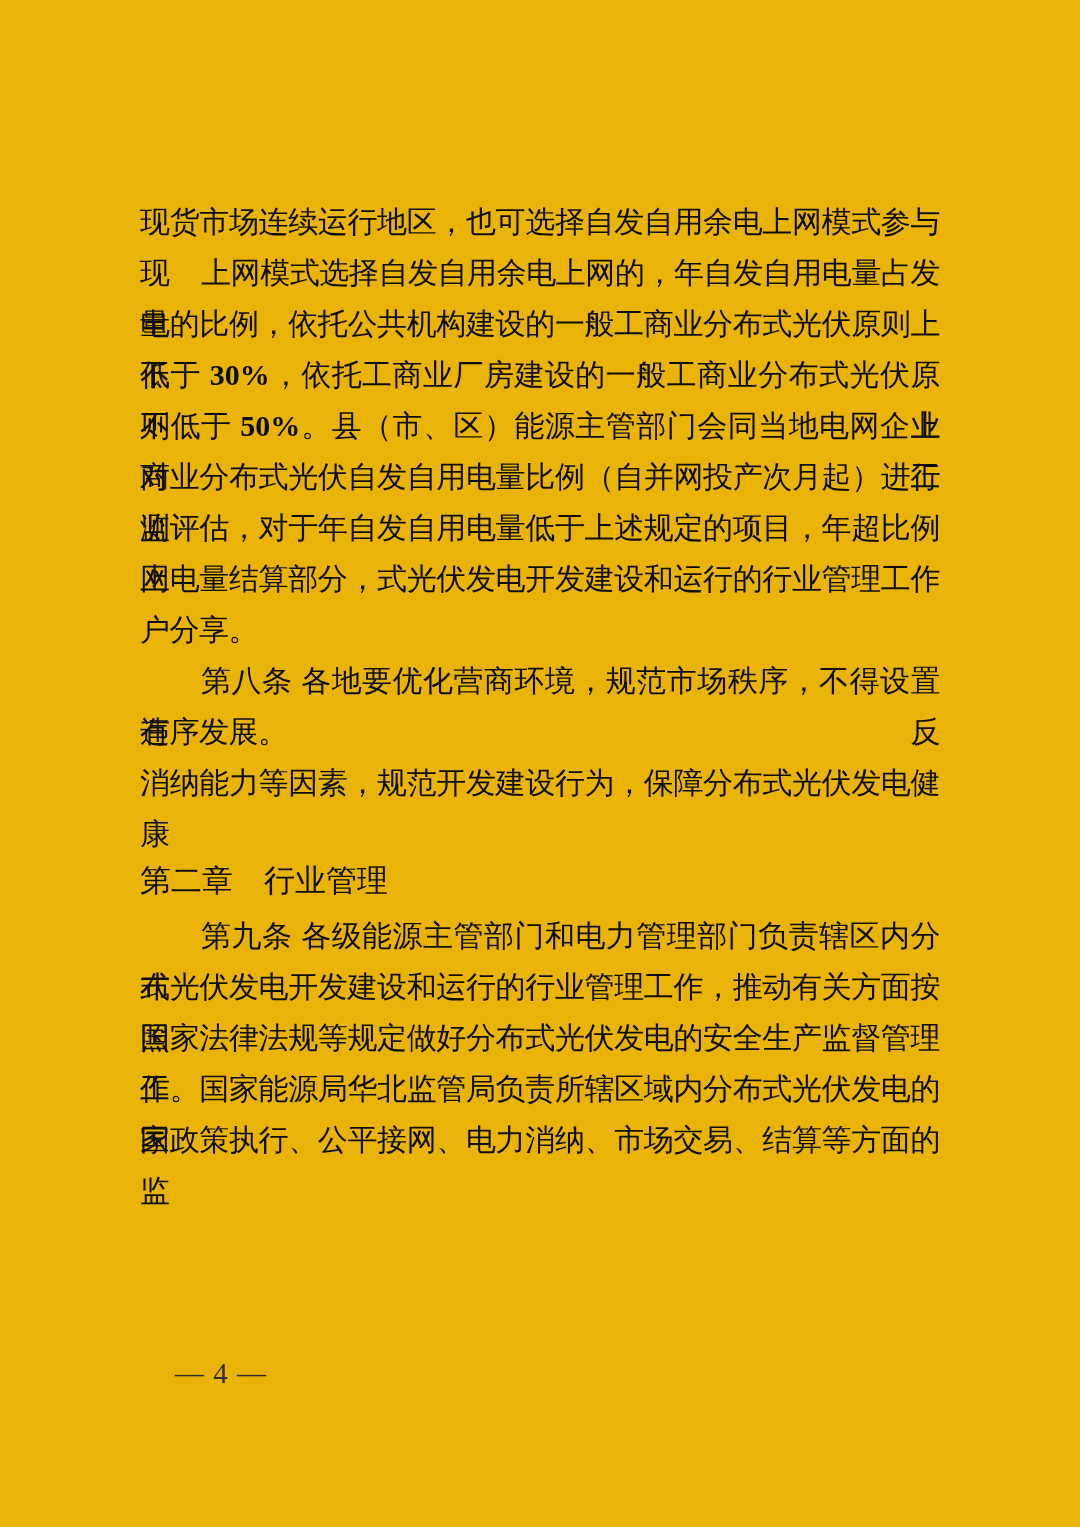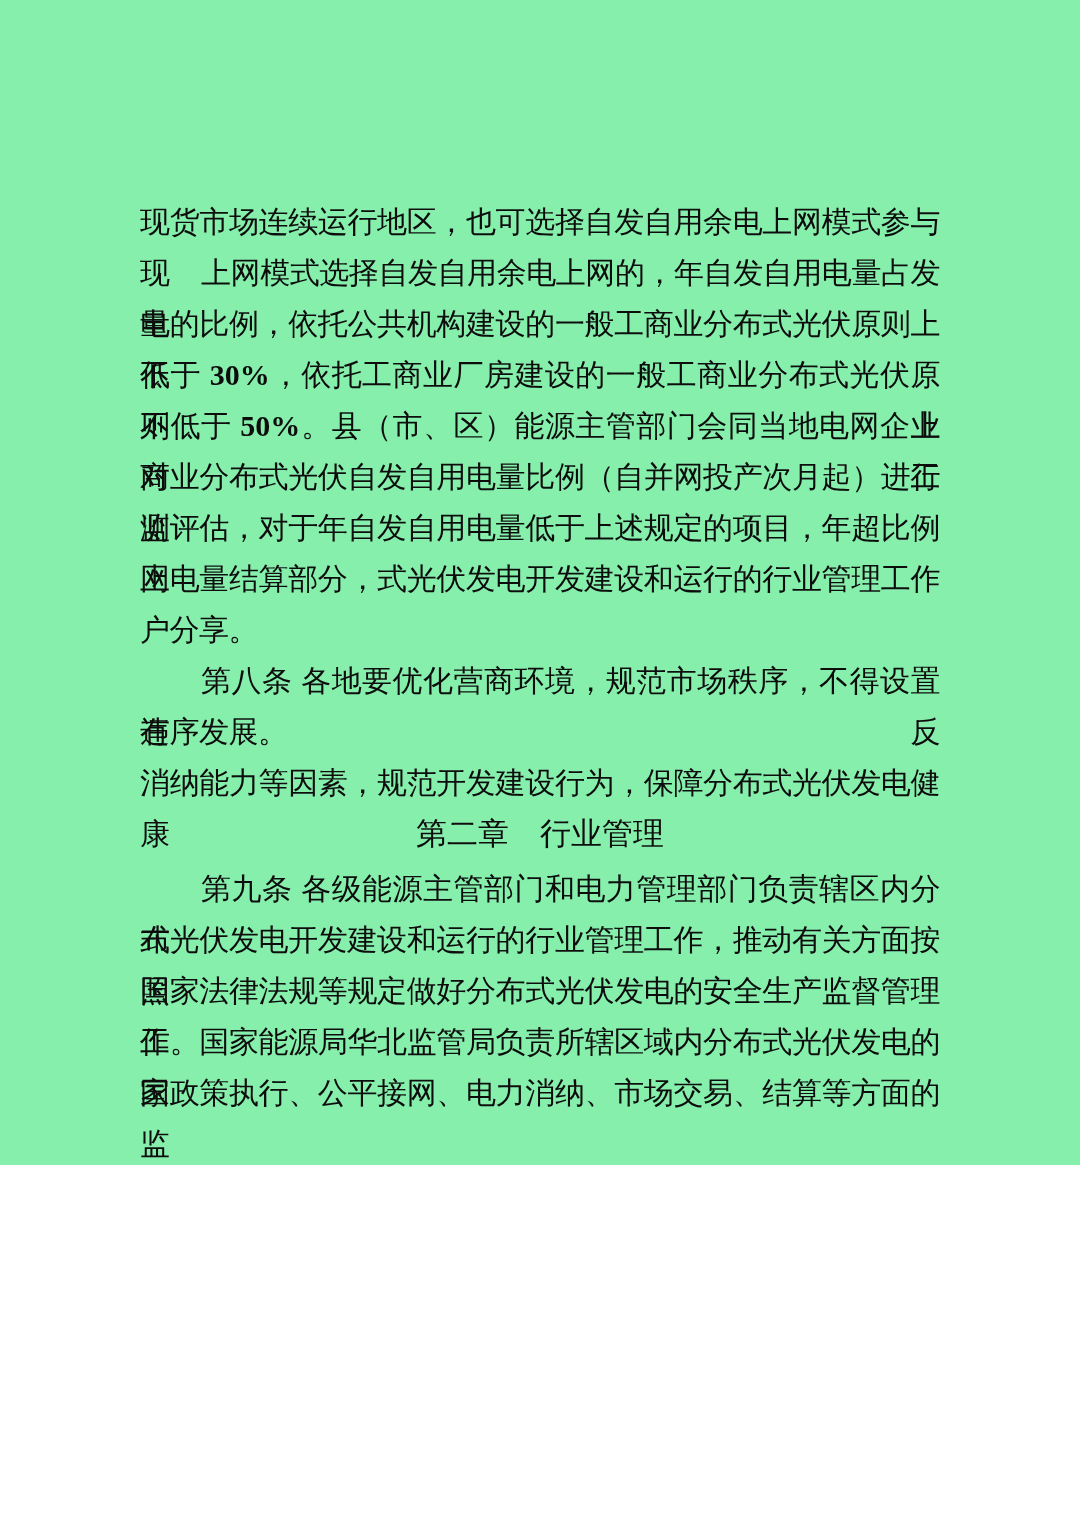--- a/index.html
+++ b/index.html
@@ -3,22 +3,22 @@
 <meta charset="utf-8">
 <style>
   html, body {
     margin: 0;
     padding: 0;
     background: #ffffff;
   }
   .page {
     position: relative;
     width: 1080px;
-    height: 1165px;
-    background: #86efac;
+    height: 1527px;
+    background: #eab308;
     overflow: hidden;
     font-family: "Liberation Sans", sans-serif;
     color: #0d0d0d;
   }
   .content {
     position: absolute;
     left: 140px;
     top: 196px;
     width: 800px;
   }
@@ -43,22 +43,23 @@
   .num {
     font-family: "Liberation Serif", serif;
     font-weight: bold;
     letter-spacing: 0;
   }
   .chapter {
     font-size: 31px;
     line-height: 51px;
     height: 51px;
     font-weight: 500;
-    text-align: center;
+    text-align: left;
     letter-spacing: 0;
+    margin-top: 47px;
     margin-bottom: 4px;
   }
   .footer {
     position: absolute;
     left: 175px;
     top: 1358px;
     font-family: "Liberation Serif", serif;
     font-size: 29px;
     line-height: 30px;
     color: #2e2e2e;

